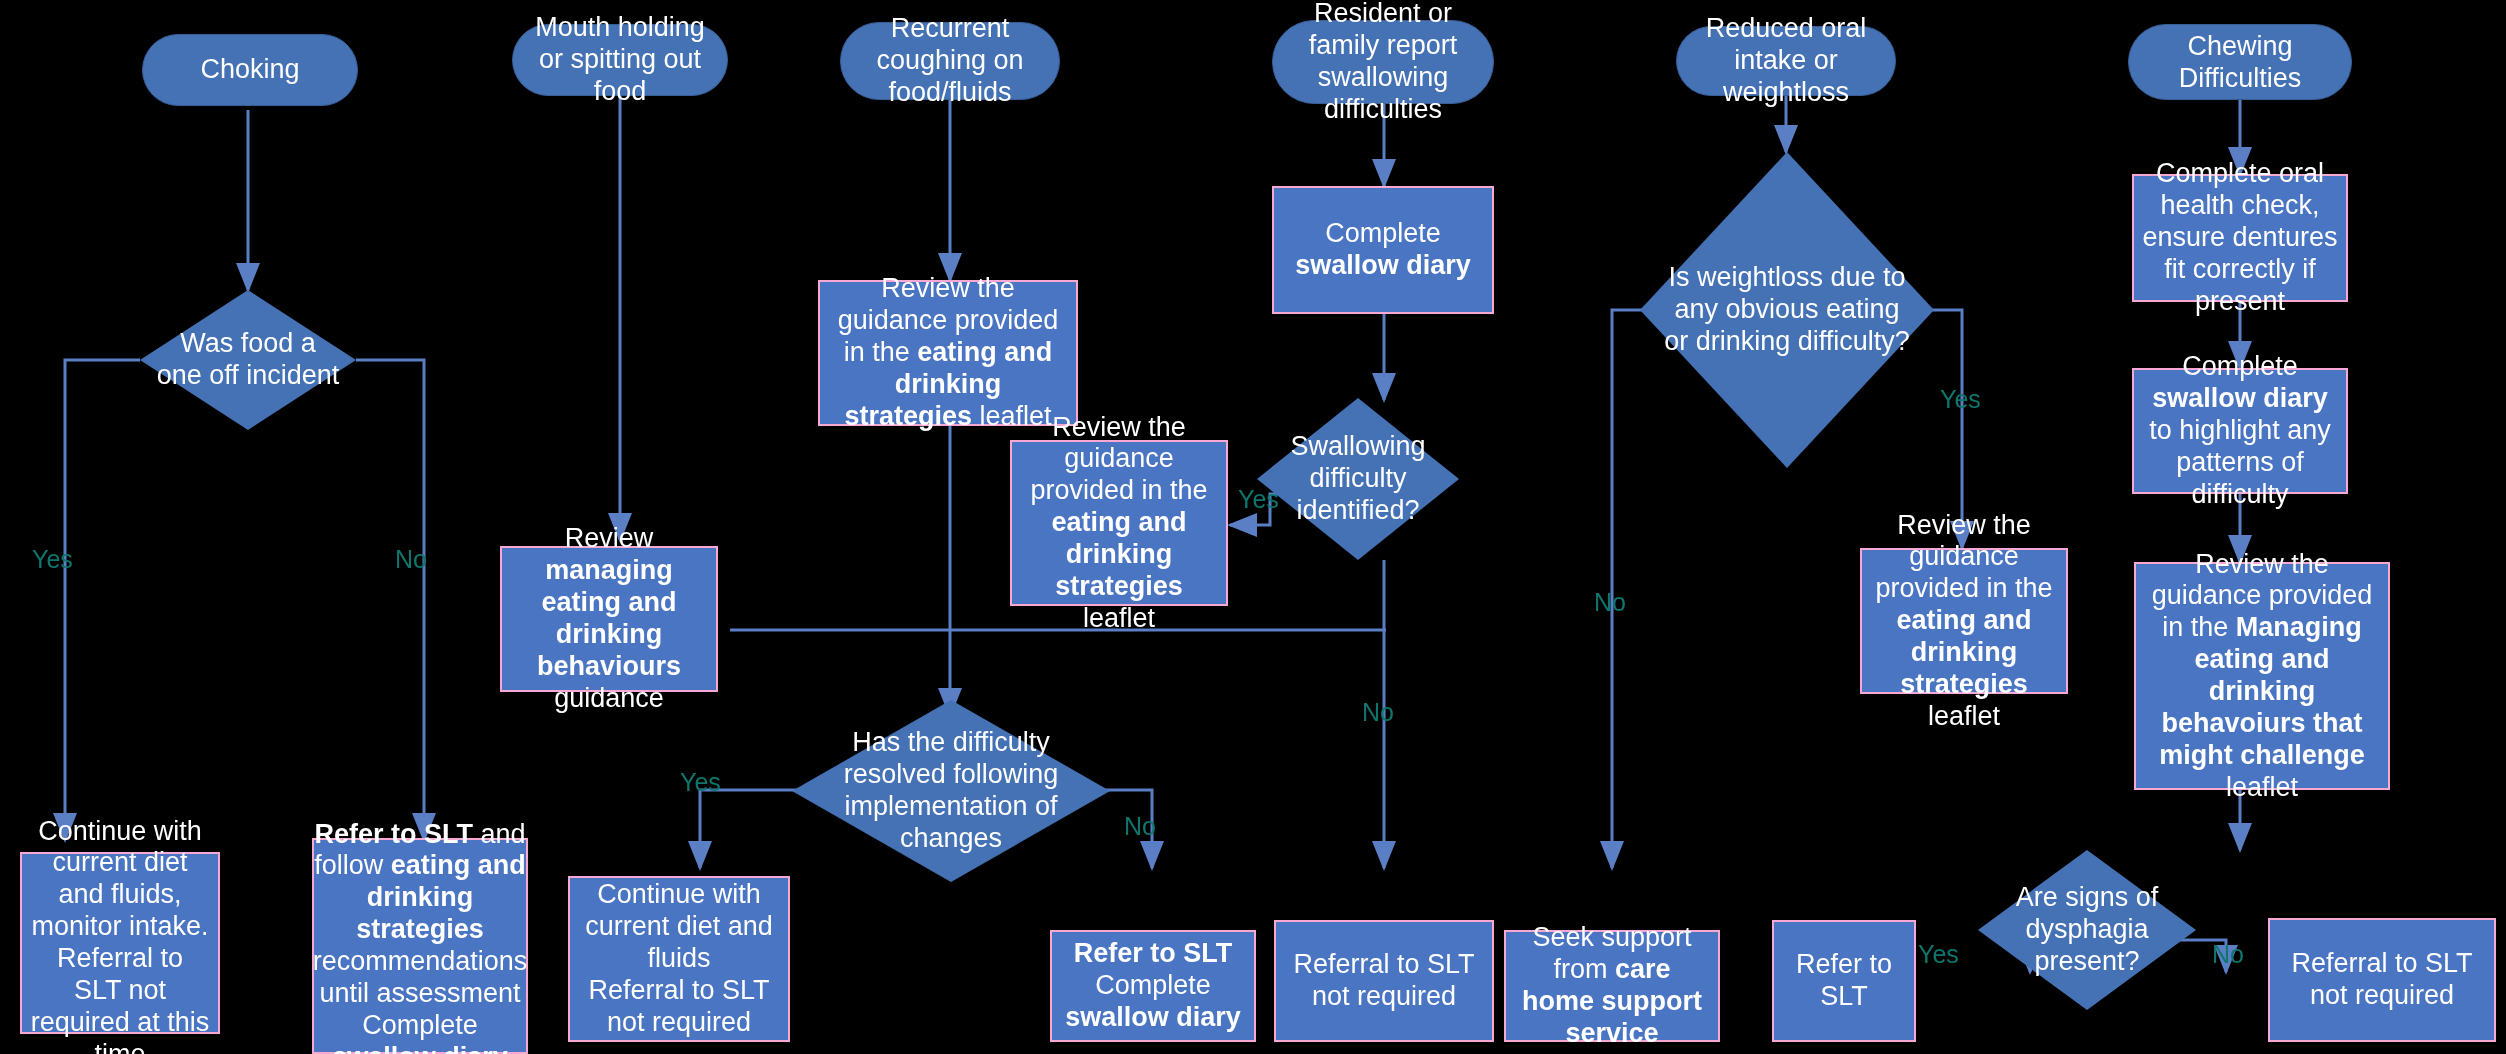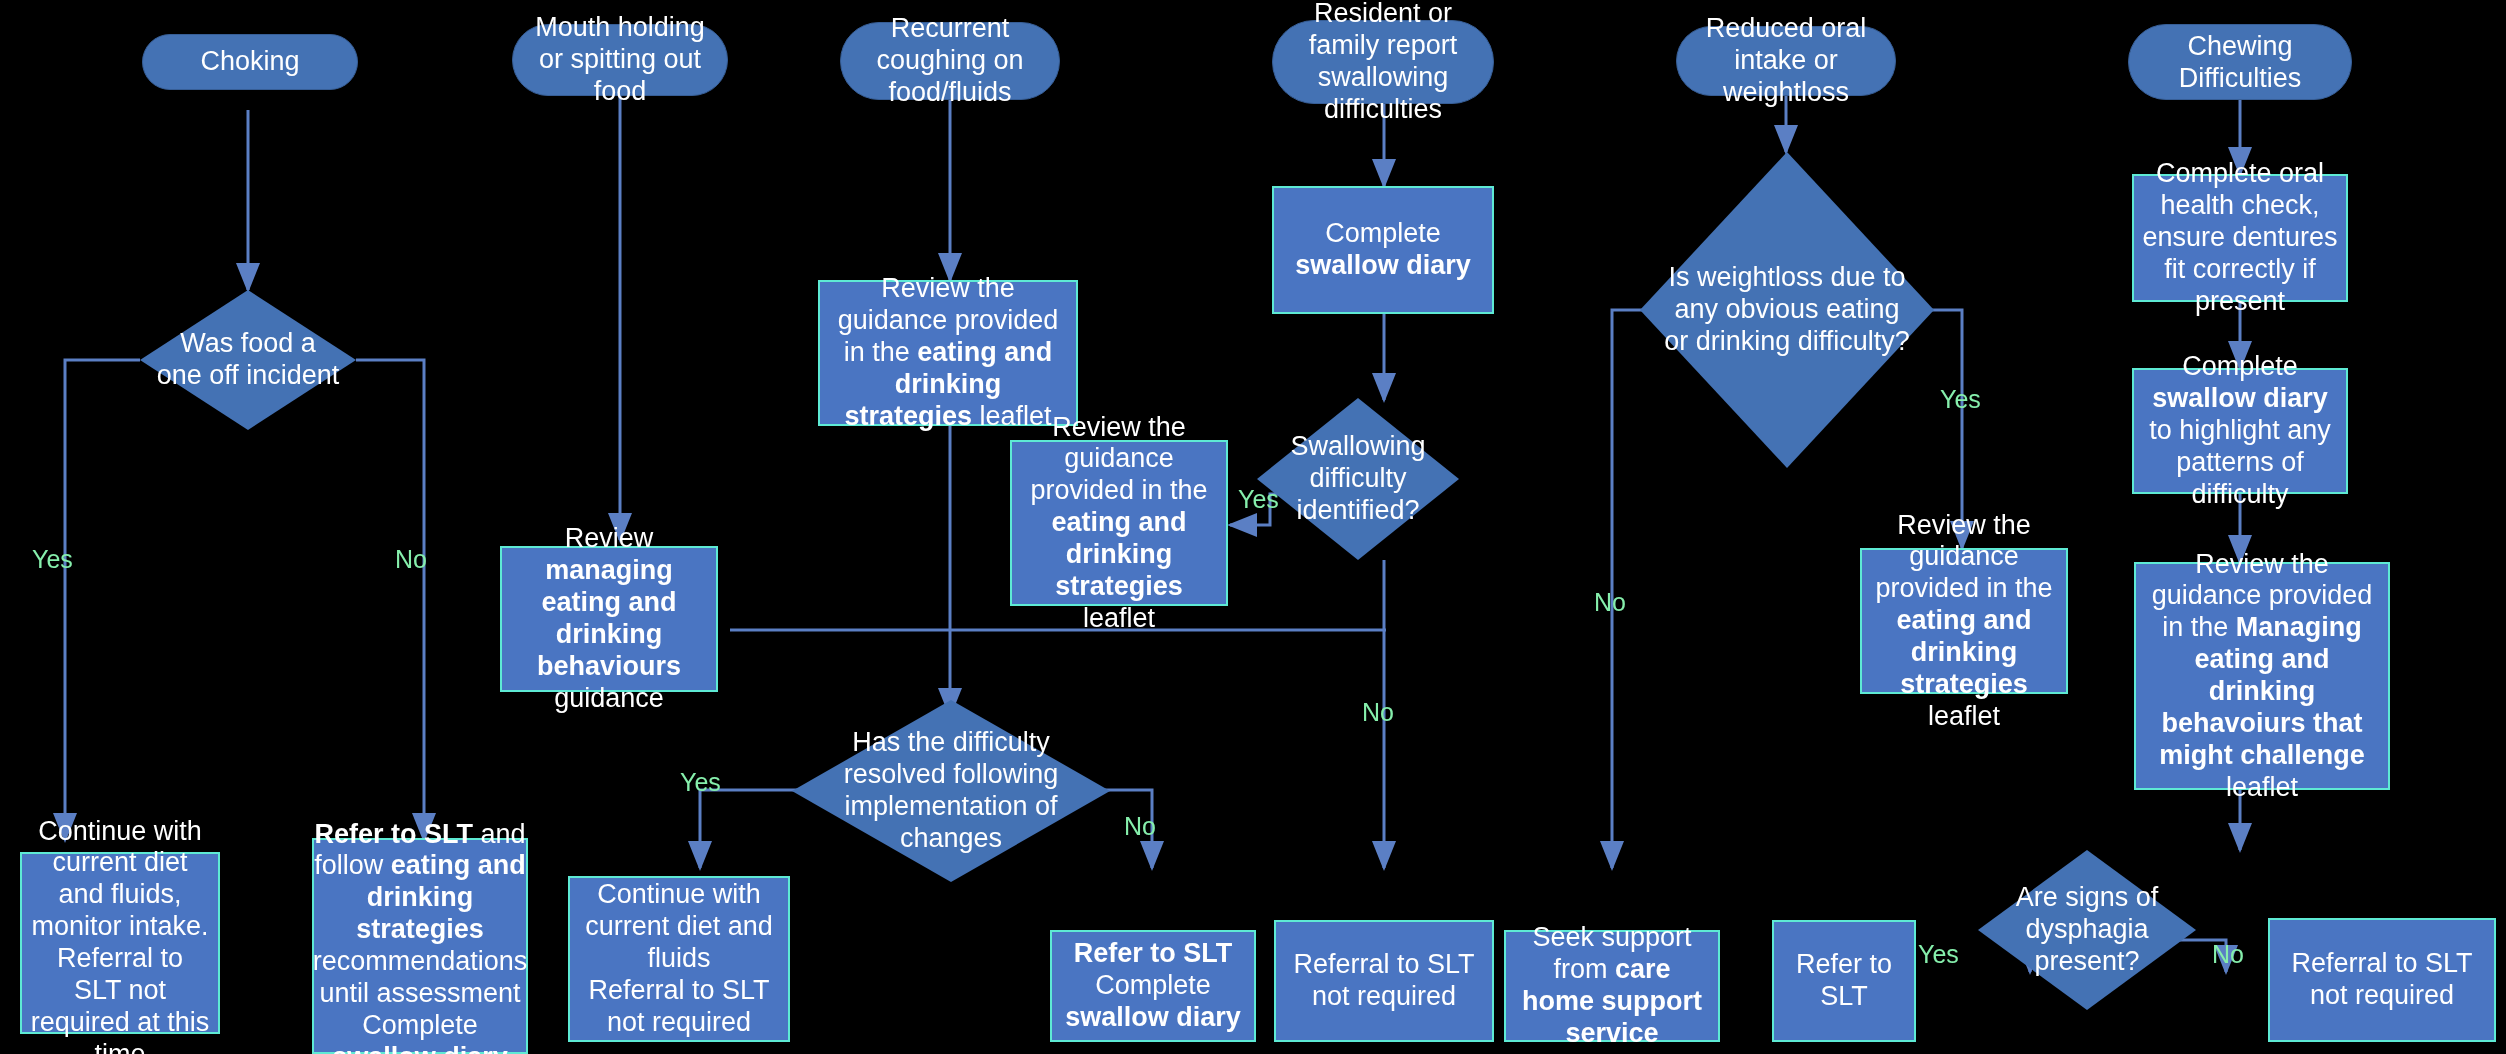--- a/index.html
+++ b/index.html
@@ -23,21 +23,21 @@
   }
   .terminator{
     background:#4472b4;
     border:1px solid #375e96;
     border-radius:999px;
     font-size:27px;
     padding:4px 10px;
   }
   .process{
     background:#4a75c2;
-    border:2px solid #5eead4;
+    border:2px solid #f9a8d4;
     font-size:27px;
     padding:4px 8px;
   }
   .decision{
     background:transparent;
     border:none;
     font-size:27px;
   }
   .decision .dia{
     position:absolute;
@@ -48,21 +48,21 @@
   }
   .decision .dtext{
     position:relative;
     z-index:2;
     width:86%;
     text-align:center;
   }
   b{font-weight:bold;}
   .edgelabel{
     position:absolute;
-    color:#86efac;
+    color:#0f766e;
     font-size:25px;
     background:transparent;
     white-space:nowrap;
   }
   svg.wires{
     position:absolute;
     left:0;top:0;
     width:2506px;
     height:1054px;
     pointer-events:none;
@@ -106,21 +106,21 @@
 
       <path d="M2240,100 L2240,174" marker-end="url(#ah)"></path>
       <path d="M2240,302 L2240,368" marker-end="url(#ah)"></path>
       <path d="M2240,494 L2240,562" marker-end="url(#ah)"></path>
       <path d="M2240,790 L2240,850" marker-end="url(#ah)"></path>
       <path d="M2106,940 L2030,940 L2030,972" marker-end="url(#ah)"></path>
       <path d="M2162,940 L2226,940 L2226,972" marker-end="url(#ah)"></path>
     </g>
   </svg>
 
-  <div class="node terminator" style="left:142px; top:34px; width:216px; height:56px;">
+  <div class="node terminator" style="left:142px; top:34px; width:216px; height:72px;">
     <span>Choking</span>
   </div>
 
   <div class="node decision" style="left:140px; top:290px; width:216px; height:140px;">
     <div class="dia"></div>
     <div class="dtext">Was food a one off incident</div>
   </div>
 
   <div class="edgelabel" style="left:32px; top:545px;">Yes</div>
   <div class="edgelabel" style="left:395px; top:545px;">No</div>

